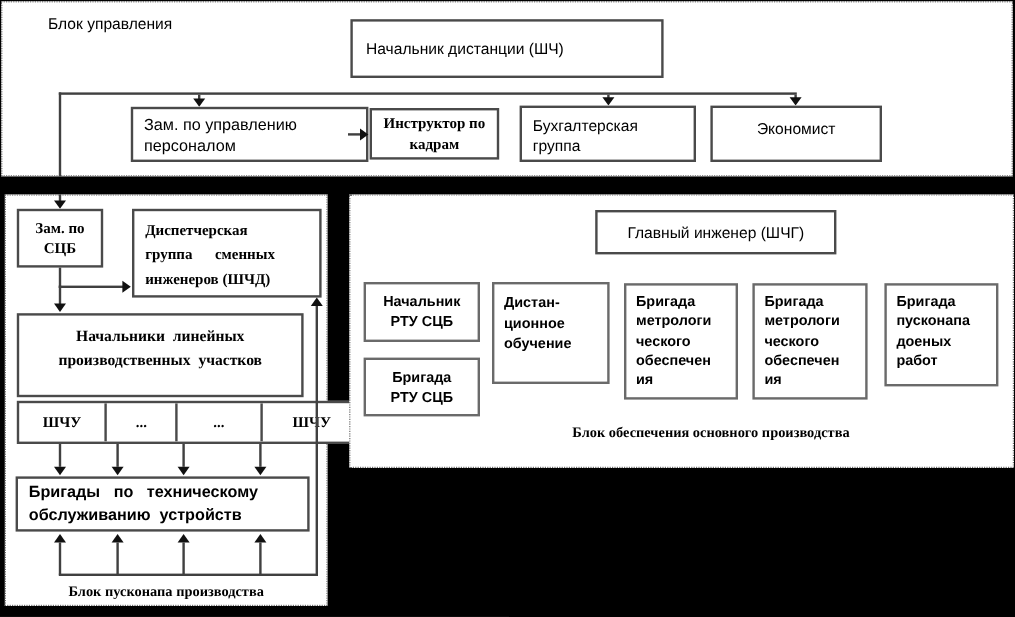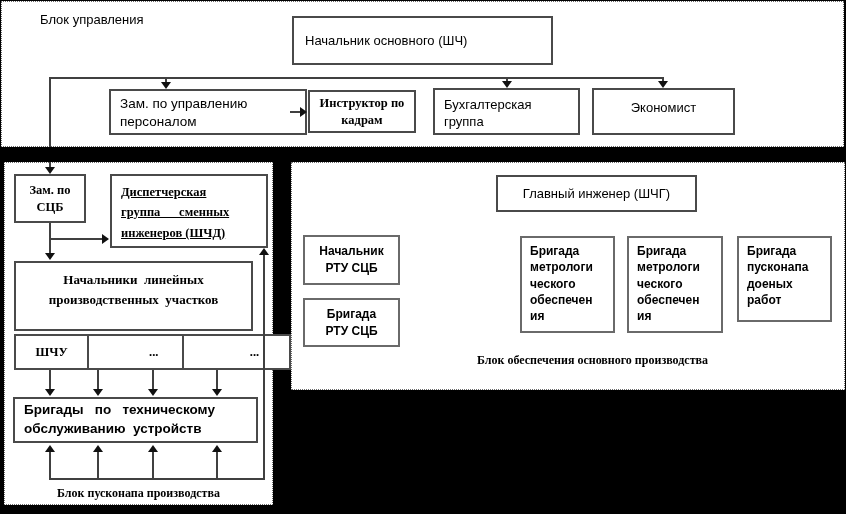--- a/index.html
+++ b/index.html
@@ -34,21 +34,21 @@
 </style>
 </head>
 <body>
 
 <div id="stage">
 
   <div class="panel" style="left:1px;top:1px;width:843px;height:146px;"></div>
 
   <div class="lbl sans13" style="left:40px;top:11px;">Блок управления</div>
 
-  <div class="box sans13 vcenter" style="left:292px;top:16px;width:261px;height:49px;padding-left:11px;">Начальник основного (ШЧ)</div>
+  <div class="box sans13 vcenter" style="left:292px;top:16px;width:261px;height:49px;padding-left:11px;">Начальник дистанции (ШЧ)</div>
 
   <div class="ln" style="left:49px;top:77px;width:615px;height:2px;"></div>
   <div class="ln" style="left:49px;top:77px;width:2px;height:70px;"></div>
 
   <div class="ln" style="left:165px;top:79px;width:2px;height:4px;"></div>
   <div class="arr arr-down" style="left:161px;top:82px;"></div>
 
   <div class="ln" style="left:506px;top:79px;width:2px;height:4px;"></div>
   <div class="arr arr-down" style="left:502px;top:81px;"></div>
 
@@ -70,34 +70,34 @@
   <div class="box sans13 hcenter" style="left:592px;top:88px;width:143px;height:47px;padding-top:9px;">Экономист</div>
 
   <div class="panel" style="left:4px;top:162px;width:269px;height:343px;"></div>
 
   <div class="ln" style="left:49px;top:162px;width:2px;height:6px;"></div>
   <div class="arr arr-down" style="left:45px;top:167px;"></div>
 
   <div class="box serifb allcenter" style="left:14px;top:174px;width:72px;height:49px;">Зам. по
 СЦБ</div>
 
-  <div class="box serifb" style="left:110px;top:174px;width:158px;height:74px;padding:6px 0 16px 9px;line-height:1.62;text-decoration:underline;">Диспетчерская
+  <div class="box serifb" style="left:110px;top:174px;width:158px;height:74px;padding:6px 0 16px 9px;line-height:1.62;">Диспетчерская
 группа&nbsp;&nbsp;&nbsp;&nbsp;&nbsp;&nbsp;сменных
 инженеров (ШЧД)</div>
 
   <div class="ln" style="left:49px;top:223px;width:2px;height:17px;"></div>
   <div class="ln" style="left:49px;top:238px;width:54px;height:2px;"></div>
   <div class="arr arr-right" style="left:102px;top:234px;"></div>
   <div class="ln" style="left:49px;top:238px;width:2px;height:16px;"></div>
   <div class="arr arr-down" style="left:45px;top:253px;"></div>
 
   <div class="box serifb hcenter" style="left:14px;top:261px;width:239px;height:70px;padding-top:7px;font-size:13px;line-height:1.5;">Начальники&nbsp; линейных
 производственных&nbsp; участков</div>
 
-  <div class="box cellrow" style="left:14px;top:334px;width:289px;height:36px;gap:36px;">
+  <div class="box cellrow" style="left:14px;top:334px;width:289px;height:36px;">
     <div class="cell" style="flex:0 0 25%;">ШЧУ</div>
     <div class="cell" style="flex:0 0 20%;">...</div>
     <div class="cell" style="flex:0 0 24%;">...</div>
     <div class="cell" style="flex:1 1 auto;">ШЧУ</div>
   </div>
 
   <div class="ln" style="left:49px;top:370px;width:2px;height:19px;"></div>
   <div class="ln" style="left:97px;top:370px;width:2px;height:19px;"></div>
   <div class="ln" style="left:152px;top:370px;width:2px;height:19px;"></div>
   <div class="ln" style="left:216px;top:370px;width:2px;height:19px;"></div>
@@ -126,20 +126,23 @@
   <div class="panel" style="left:291px;top:162px;width:554px;height:228px;"></div>
 
   <div class="box sans13 allcenter" style="left:496px;top:175px;width:201px;height:37px;">Главный инженер (ШЧГ)</div>
 
   <div class="box sansb allcenter" style="left:303px;top:235px;width:97px;height:50px;border-color:#6a6a6a;">Начальник
 РТУ СЦБ</div>
 
   <div class="box sansb allcenter" style="left:303px;top:298px;width:97px;height:49px;border-color:#6a6a6a;">Бригада
 РТУ СЦБ</div>
 
+  <div class="box sansb" style="left:410px;top:235px;width:98px;height:85px;padding:7px 0 0 8px;border-color:#6a6a6a;">Дистан-
+ционное
+обучение</div>
 
   <div class="box sansb" style="left:520px;top:236px;width:95px;height:97px;padding:5px 0 0 8px;line-height:1.36;border-color:#6a6a6a;">Бригада
 метрологи
 ческого
 обеспечен
 ия</div>
 
   <div class="box sansb" style="left:627px;top:236px;width:96px;height:97px;padding:5px 0 0 8px;line-height:1.36;border-color:#6a6a6a;">Бригада
 метрологи
 ческого

